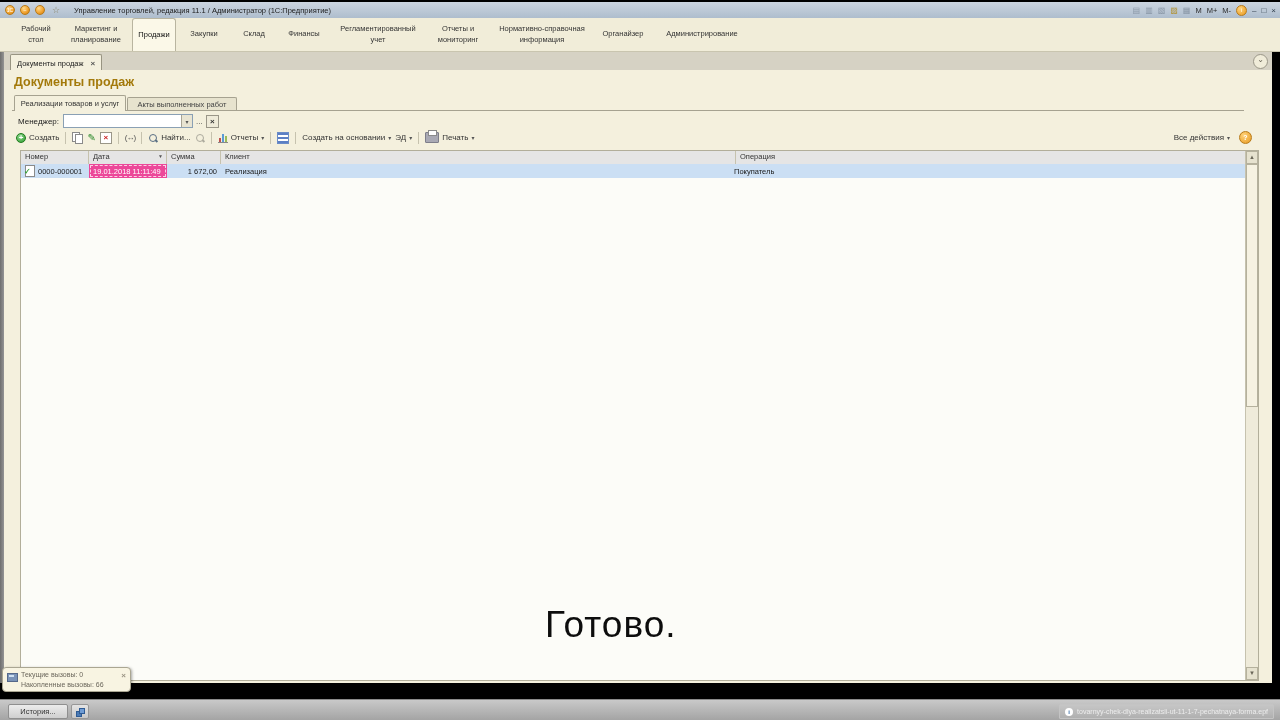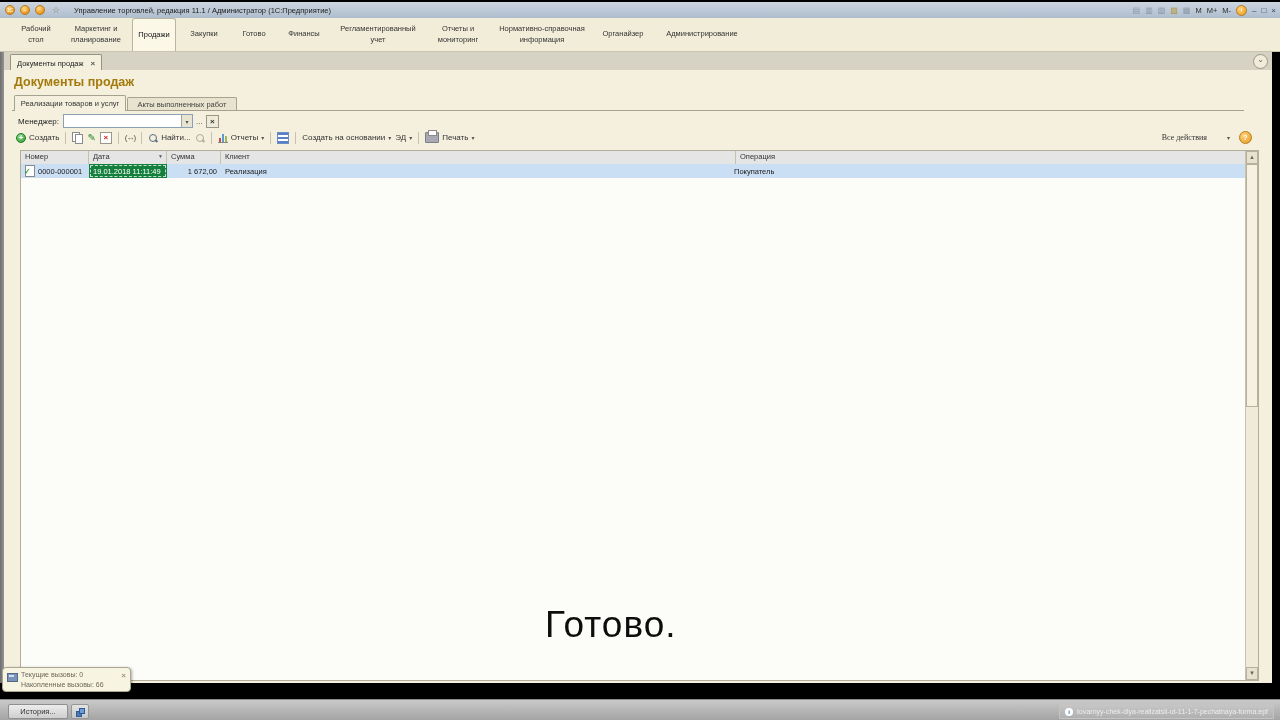--- a/index.html
+++ b/index.html
@@ -88,38 +88,38 @@
   .icon-search.gray:before{border-color:#adab9e;}
   .icon-search.gray:after{background:#adab9e;}
   .icon-chart{display:flex;align-items:flex-end;gap:1px;height:10px;border-bottom:1px solid #888;padding:0 1px;}
   .icon-chart i{display:block;width:2px;background:#5b9bd5;}
   .icon-chart i:nth-child(1){height:4px;background:#c0504d;}
   .icon-chart i:nth-child(2){height:8px;}
   .icon-chart i:nth-child(3){height:6px;background:#9bbb59;}
   .icon-grid{width:10px;height:10px;border:1px solid #6b8cc7;background:repeating-linear-gradient(#5b7fc4 0 2px,#ffffff 2px 4px);}
   .icon-print{position:relative;width:12px;height:9px;background:#a9a9b4;border:1px solid #7e7e8a;border-radius:1px;}
   .icon-print:before{content:"";position:absolute;left:2px;top:-3px;width:7px;height:4px;background:#fff;border:1px solid #8a8a8a;}
-  .all-actions{position:absolute;right:30px;display:flex;align-items:center;gap:20px;font-family:Liberation Serif, serif;}
+  .all-actions{position:absolute;right:30px;display:flex;align-items:center;gap:3px;}
   .help-circle{position:absolute;right:8px;width:11px;height:11px;border-radius:50%;
     background:radial-gradient(circle at 35% 30%,#ffd27a,#e89a20);border:1px solid #b87a18;color:#fff;
     font-size:7px;font-weight:bold;display:flex;align-items:center;justify-content:center;}
 
   
   .grid-frame{position:absolute;left:20px;top:80px;width:1239px;height:531px;border:1px solid #b2ae9a;
     background:#fcfcf8;box-sizing:border-box;}
   .grid-head{position:absolute;left:0;top:0;height:13px;display:flex;background:#e5e5e5;border-bottom:1px solid #c6c2ae;
     font-size:7.5px;color:#333;width:1224px;}
   .gh{box-sizing:border-box;border-right:1px solid #c6c2ae;padding:1px 0 0 4px;position:relative;white-space:nowrap;overflow:hidden;}
   .gh .sort{position:absolute;right:3px;top:2px;font-size:5px;color:#555;}
   .grid-row{position:absolute;left:0;top:13px;height:14px;display:flex;background:#cbdff4;font-size:7.5px;color:#1a1a1a;
     width:1224px;align-items:center;}
   .gc{box-sizing:border-box;padding:0 4px;white-space:nowrap;overflow:hidden;display:flex;align-items:center;height:100%;}
   .doc-icon{position:relative;width:8px;height:10px;background:#fff;border:1px solid #8a8a8a;margin-right:3px;flex:none;}
   .doc-icon:after{content:"✓";position:absolute;left:-2px;top:1px;color:#2f9b2f;font-size:8px;font-weight:bold;}
-  .cell-selected{background:#15803d;color:#fff;outline:1px dashed rgba(255,255,255,.75);outline-offset:-2px;
+  .cell-selected{background:#ec4899;color:#fff;outline:1px dashed rgba(255,255,255,.75);outline-offset:-2px;
     justify-content:flex-start;}
   .num-right{justify-content:flex-end;}
 
   .vscroll{position:absolute;right:0;top:0;width:13px;height:529px;background:#efebda;border-left:1px solid #c6c2ae;box-sizing:border-box;}
   .vs-btn{position:absolute;left:0;width:12px;height:13px;background:#e6e2cf;border:1px solid #b5b19d;box-sizing:border-box;
     color:#6a6658;font-size:6px;text-align:center;line-height:11px;}
   .vs-up{top:0;}
   .vs-down{bottom:0;}
   .vs-thumb{position:absolute;left:0;top:13px;width:12px;height:243px;background:#f6f2e2;border:1px solid #b5b19d;box-sizing:border-box;}
 
@@ -177,21 +177,21 @@
       <span class="winctl">□</span>
       <span class="winctl">×</span>
     </span>
   </div>
 
   <div class="ribbon">
     <span class="rtab" style="width:48px">Рабочий стол</span>
     <span class="rtab" style="width:66px">Маркетинг и планирование</span>
     <span class="rtab active" style="width:44px">Продажи</span>
     <span class="rtab" style="width:50px">Закупки</span>
-    <span class="rtab" style="width:44px">Готово</span>
+    <span class="rtab" style="width:44px">Склад</span>
     <span class="rtab" style="width:50px">Финансы</span>
     <span class="rtab" style="width:92px">Регламентированный учет</span>
     <span class="rtab" style="width:62px">Отчеты и мониторинг</span>
     <span class="rtab" style="width:100px">Нормативно-справочная информация</span>
     <span class="rtab" style="width:56px">Органайзер</span>
     <span class="rtab" style="width:96px">Администрирование</span>
   </div>
 
   <div class="docstrip">
     <span class="doctab">

